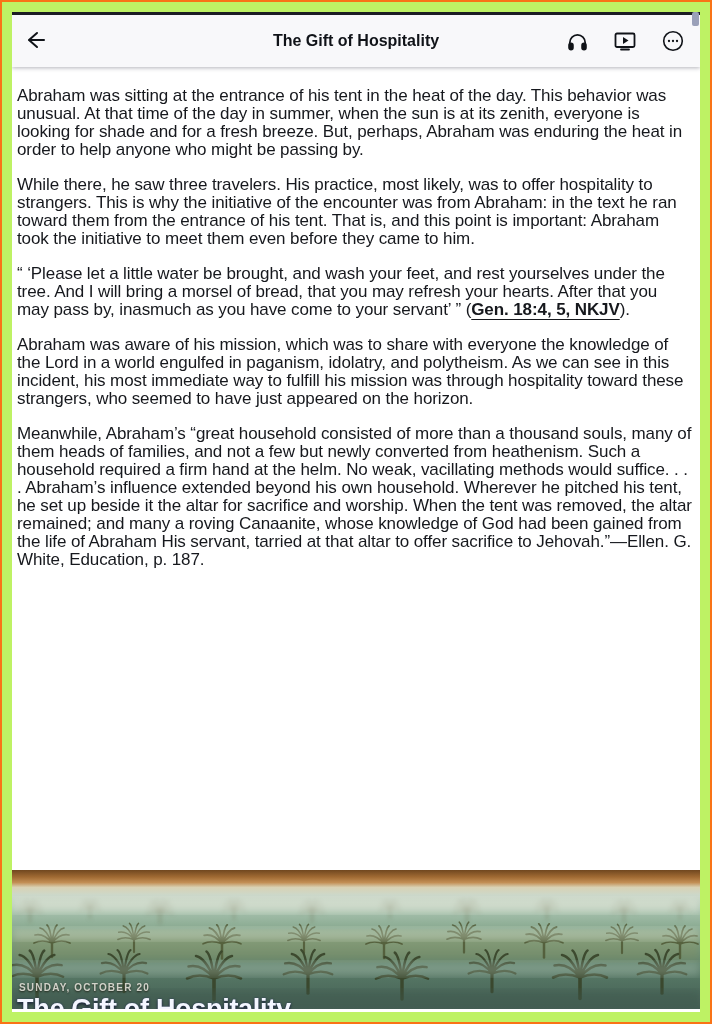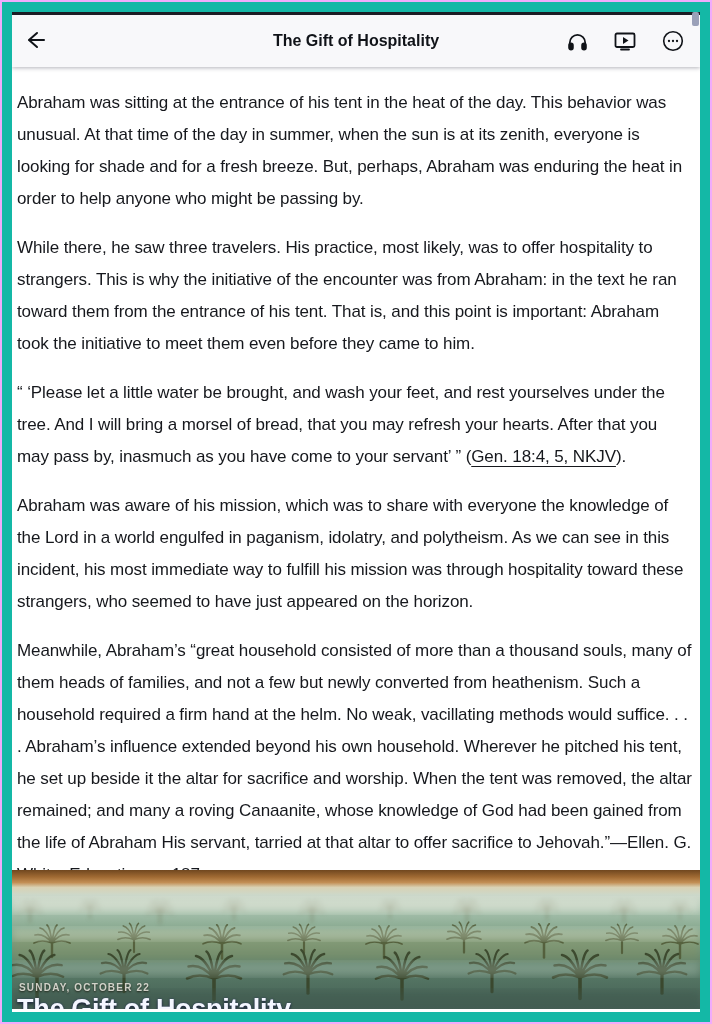--- a/index.html
+++ b/index.html
@@ -5,22 +5,22 @@
   html,body{margin:0;padding:0;}
   body{
     width:712px;height:1024px;
     font-family:"Liberation Sans", sans-serif;
     background:#000;
     overflow:hidden;
   }
   .frame{
     box-sizing:border-box;
     width:712px;height:1024px;
-    background:#14b8a6;
-    border:2px solid #f0abfc;
+    background:#bef264;
+    border:2px solid #f97316;
     padding:10px;
     position:relative;
   }
   .screen{
     position:relative;
     width:100%;height:100%;
     background:#ffffff;
     overflow:hidden;
   }
   .top-strip{
@@ -53,26 +53,26 @@
     padding-right:14px;z-index:2;
   }
   .icon-btn{background:none;border:none;padding:0;cursor:pointer;
     width:26px;height:26px;display:flex;align-items:center;justify-content:center;}
   .icon-btn svg{display:block;}
   
   .article{
     position:absolute;top:55px;left:0;right:0;
     padding:20px 7px 0 5px;
     color:#16181d;
-    font-size:17px;line-height:32px;
+    font-size:17px;line-height:18px;
     letter-spacing:-0.1px;
   }
   .article p{margin:0 0 17px 0;}
   .verse-link{
-    font-weight:normal;color:#16181d;text-decoration:underline;
+    font-weight:bold;color:#16181d;text-decoration:underline;
     text-underline-offset:4px;cursor:pointer;
   }
   
   .question-card{
     position:absolute;left:2px;right:2px;top:806px;height:52px;
     background:#f7f7f9;
     border-radius:10px 10px 0 0;
     display:flex;align-items:center;justify-content:center;
     box-shadow:0 0 3px rgba(0,0,0,.07);
   }
@@ -224,18 +224,18 @@
           <use href="#palm" transform="translate(202 116) scale(1.5)"></use>
           <use href="#palm" transform="translate(296 111) scale(1.35)"></use>
           <use href="#palm" transform="translate(390 116) scale(1.45)"></use>
           <use href="#palm" transform="translate(480 110) scale(1.3)"></use>
           <use href="#palm" transform="translate(568 115) scale(1.5)"></use>
           <use href="#palm" transform="translate(650 111) scale(1.35)"></use>
         </g>
         <rect x="0" y="92" width="688" height="14" fill="#bed0c2" opacity=".32" filter="url(#b5)"></rect>
         <rect x="0" y="120" width="688" height="19" fill="#3c564b" opacity=".45" filter="url(#b5)"></rect>
       </svg>
-      <div class="hero-date">SUNDAY, OCTOBER 22</div>
+      <div class="hero-date">SUNDAY, OCTOBER 20</div>
       <div class="hero-title">The Gift of Hospitality</div>
     </div>
 
   </div>
 </div>
 
 </body></html>

